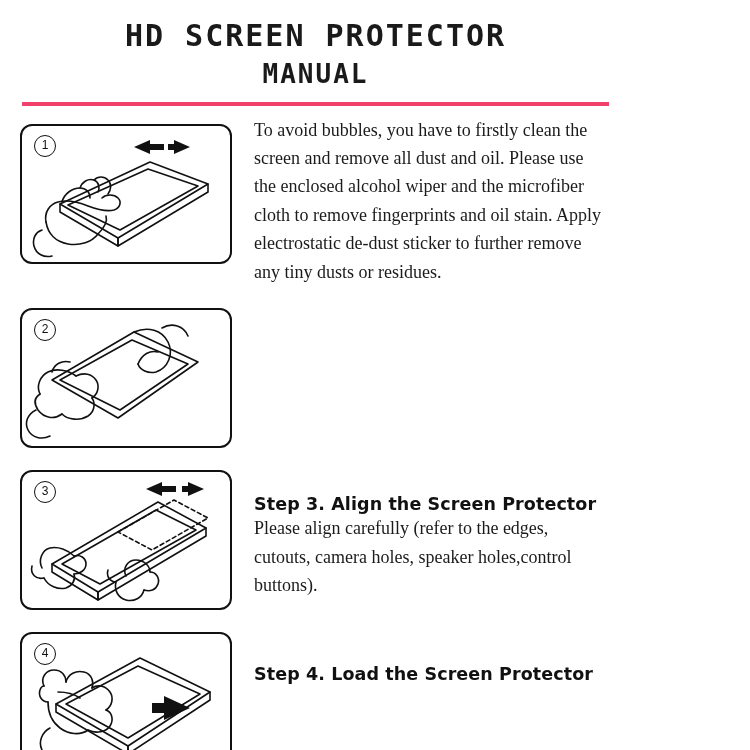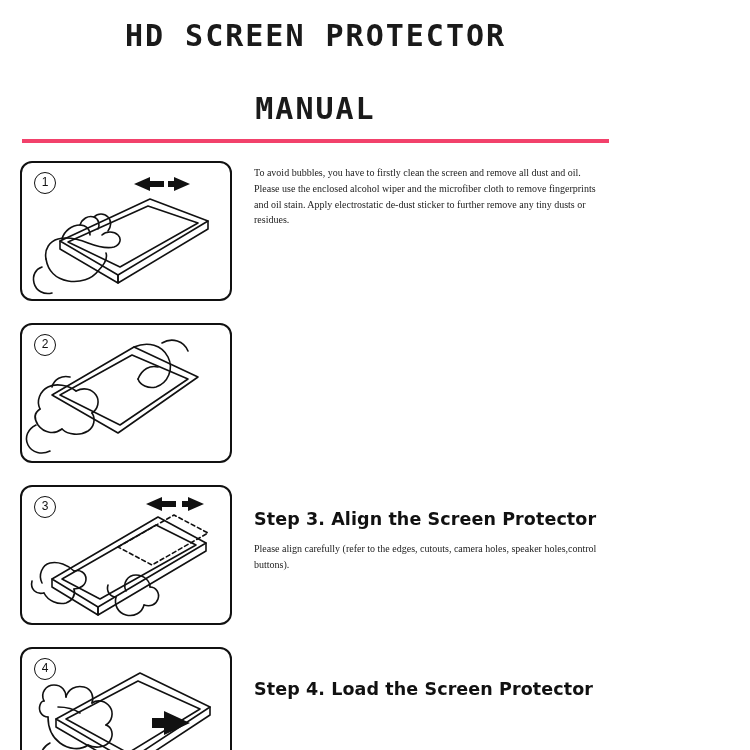--- a/index.html
+++ b/index.html
@@ -28,22 +28,21 @@
   }
   .title-line {
     font-family: "DejaVu Sans Mono", monospace;
     font-weight: bold;
     font-size: 30px;
     letter-spacing: 2px;
     color: #1a1a1a;
     line-height: 1.35;
   }
   .title-line.second {
-    font-size: 30px;
-    margin-top: 32px;
+    font-size: 26px;
   }
   .rule {
     margin: 10px 22px 0 22px;
     height: 4px;
     background: #f2416b;
   }
 
   
   .steps {
     padding: 10px 20px 0 20px;
@@ -94,24 +93,23 @@
   .step-title {
     font-family: "DejaVu Sans", sans-serif;
     font-weight: bold;
     font-size: 17.5px;
     color: #111;
     margin: 2px 0 0 0;
     letter-spacing: 0.1px;
   }
   .step-body {
     font-family: "Liberation Serif", serif;
-    font-size: 10px;
+    font-size: 18px;
     line-height: 1.58;
     color: #1b1b1b;
-    margin-top: 12px;
   }
   
   .step.s1 .text-col { padding-top: 0px; }
   .step.s2 .text-col { padding-top: 28px; }
   .step.s3 .text-col { padding-top: 30px; }
   .step.s4 .text-col { padding-top: 38px; }
 
   .step.s1 { margin-top: 0px; }
   .step.s2 { margin-top: 8px; }
   .step.s3 { margin-top: 8px; }

